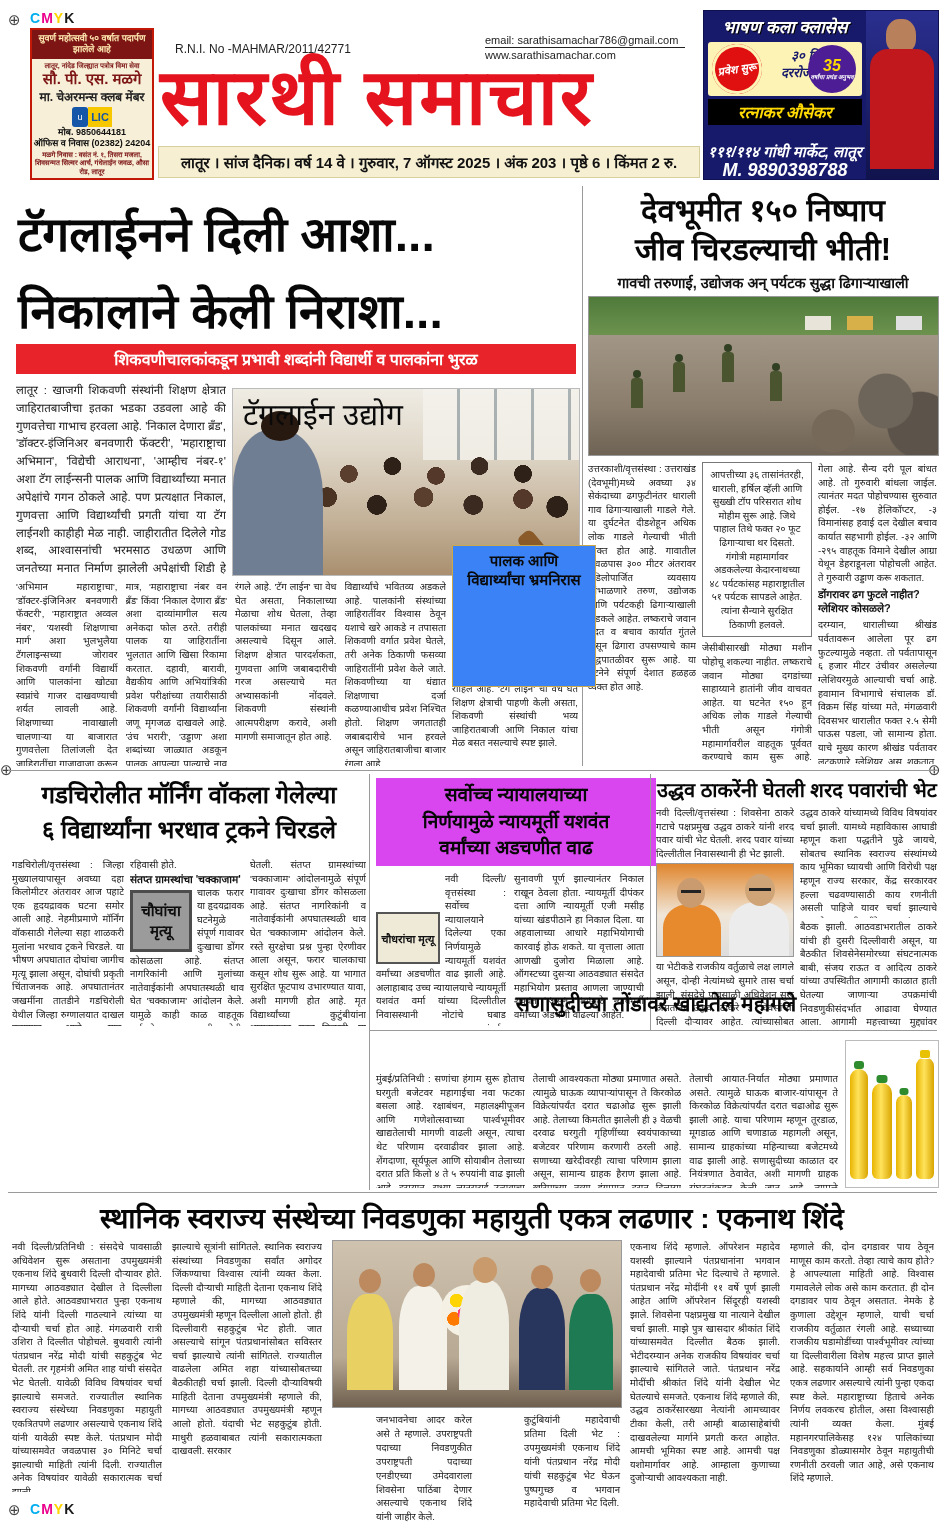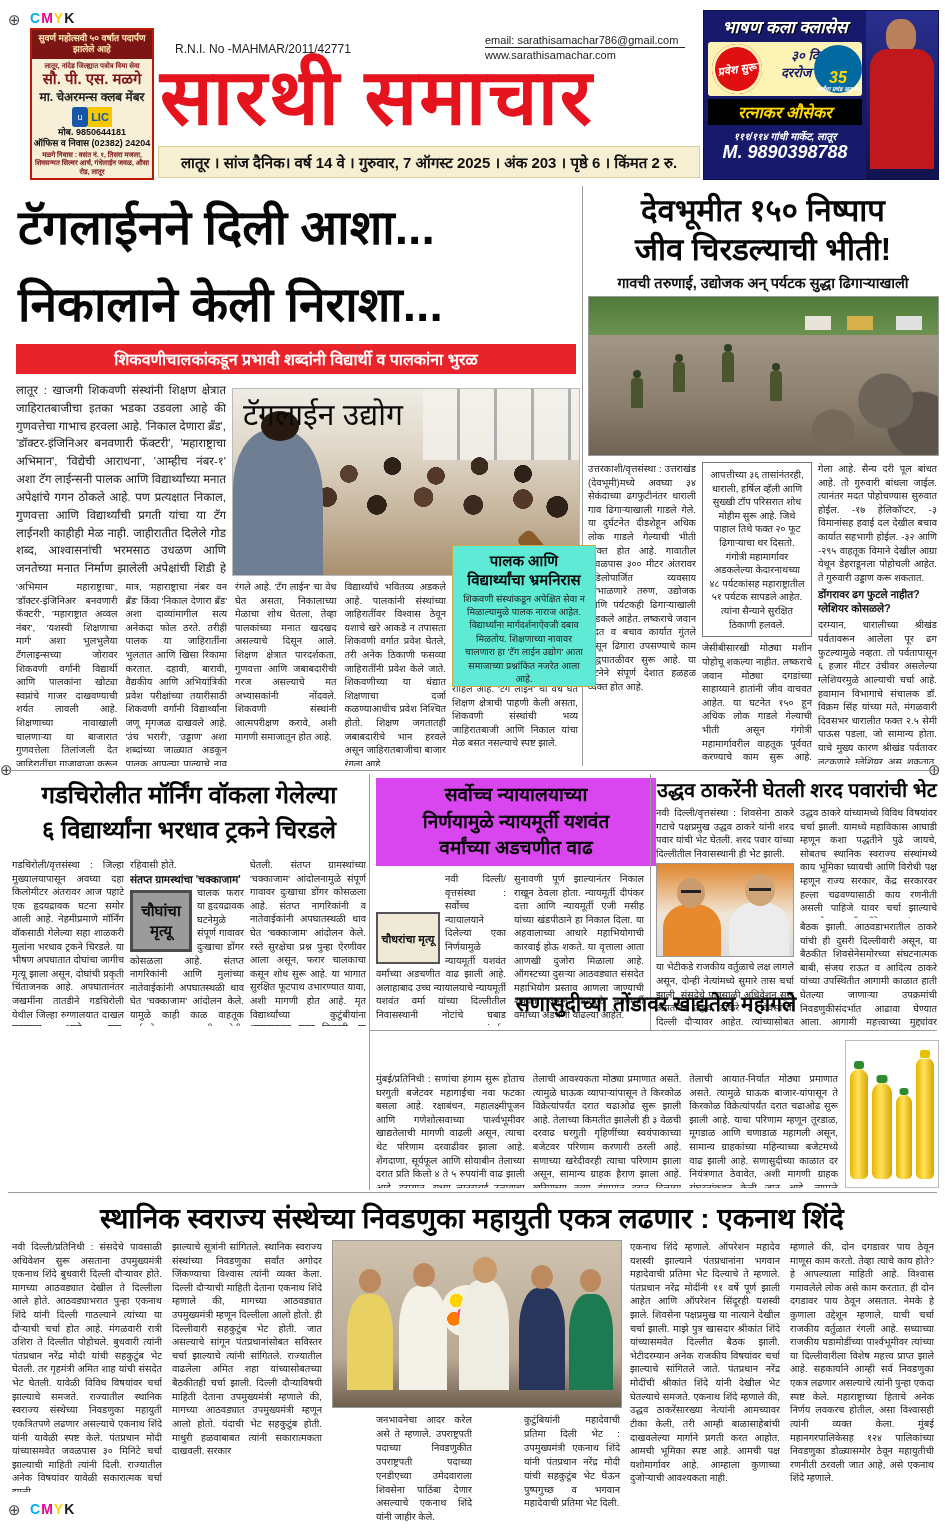--- a/index.html
+++ b/index.html
@@ -34,26 +34,26 @@
   .lad-addr{font-size:6.8px;color:#7d1515;text-align:center;line-height:1.25;margin-top:2px;font-weight:700;}
 
   
   .rad{background:#171a6b;overflow:hidden;border:1px solid #0e1050;font-style:italic;}
   .rad-title{color:#fff;font-weight:800;font-size:17px;text-align:center;padding:4px 0 2px 0;text-shadow:1px 1px 0 #000;}
   .rad-mid{background:#fdf3b5;position:relative;height:54px;margin:2px 4px 0 4px;border-radius:3px;}
   .burst{position:absolute;left:4px;top:2px;width:50px;height:50px;background:#e01010;border-radius:50%;
     box-shadow:0 0 0 3px #fdf3b5 inset;display:flex;flex-direction:column;align-items:center;justify-content:center;
     color:#fff;font-weight:800;font-size:11px;line-height:1.1;transform:rotate(-8deg);}
   .rad-offer{position:absolute;left:60px;top:6px;width:90px;color:#171a6b;font-weight:800;font-size:13px;line-height:1.3;text-align:center;}
-  .badge35{position:absolute;right:0;top:3px;width:48px;height:48px;border-radius:50%;background:#0369a1;color:#ffd900;
-    display:flex;flex-direction:column;align-items:center;justify-content:flex-end;font-weight:800;}
+  .badge35{position:absolute;right:6px;top:3px;width:48px;height:48px;border-radius:50%;background:#4c1d95;color:#ffd900;
+    display:flex;flex-direction:column;align-items:center;justify-content:center;font-weight:800;}
   .badge35 .num{font-size:16px;line-height:1;}
   .badge35 .txt{font-size:6px;color:#fff;text-align:center;line-height:1.1;}
   .rad-name{background:#000;color:#ffd900;font-weight:800;font-size:16px;text-align:center;margin:3px 4px 0 4px;padding:2px 0;}
-  .rad-addr{color:#fff;font-size:10px;font-weight:700;text-align:center;margin-top:4px;}
+  .rad-addr{color:#fff;font-size:15px;font-weight:700;text-align:center;margin-top:16px;}
   .rad-mob{color:#fff;font-size:18px;font-weight:800;text-align:center;line-height:1.1;}
   .rad-man{position:absolute;right:0;top:0;width:72px;height:100%;background:linear-gradient(180deg,#2a2f8f,#11134d);}
   .man-head{position:absolute;right:22px;top:8px;width:30px;height:34px;background:#b9805c;border-radius:45% 45% 40% 40%;}
   .man-body{position:absolute;right:4px;top:38px;width:64px;height:120px;background:#c0181c;border-radius:18px 18px 0 0;}
 
   
   .h-main{font-weight:800;color:#070707;font-size:48px;line-height:1.6;letter-spacing:0px;}
   .strap{background:#e8232a;color:#fff;font-weight:700;font-size:16px;display:flex;align-items:center;justify-content:center;}
   .h2{font-weight:800;color:#070707;text-align:center;}
   .body-txt{font-size:9.6px;line-height:1.42;text-align:justify;color:#1b1b1b;}
@@ -81,21 +81,21 @@
   .teacher{position:absolute;left:0;bottom:0;width:26%;height:78%;background:#6f7e92;border-radius:40% 45% 0 0;}
   .teacher-head{position:absolute;left:8%;top:12%;width:11%;height:16%;background:#27190f;border-radius:50%;}
   .magnifier{position:absolute;border:7px solid #c8861d;background:rgba(255,255,255,.93);border-radius:50%;
     display:flex;flex-direction:column;align-items:center;justify-content:center;text-align:center;z-index:5;}
   .mag-l1{font-size:9px;color:#d01414;font-weight:700;}
   .mag-l2{font-size:26px;color:#d01414;font-weight:800;line-height:1;}
   .mag-l3{font-size:11px;color:#111;font-weight:800;}
   .mag-l4{font-size:8px;color:#d01414;font-weight:700;}
   .mag-handle{position:absolute;width:18px;height:60px;background:#8a5a28;border-radius:6px;transform:rotate(-40deg);z-index:4;}
   .mag-handle::after{content:"";position:absolute;left:0;top:44px;width:18px;height:18px;background:#f0c419;border-radius:4px;}
-  .infobox{background:#5eead4;border:1px solid #caa94c;padding:6px 8px;overflow:hidden;z-index:6;}
+  .infobox{background:#3b82f6;border:1px solid #caa94c;padding:6px 8px;overflow:hidden;z-index:6;}
   .infobox .t{font-size:15px;font-weight:800;text-align:center;line-height:1.25;color:#0a0a0a;}
   .infobox .b{font-size:9.3px;line-height:1.45;text-align:center;margin-top:3px;color:#222;}
 
   
   .slide-photo{background:#8e857a;overflow:hidden;border:1px solid #999;}
   .sp-hills{position:absolute;top:0;left:0;width:100%;height:26%;background:linear-gradient(180deg,#4f7a3a,#6f9450);}
   .sp-b1{position:absolute;background:#e8e4da;width:26px;height:14px;top:12%;}
   .sp-rocks{position:absolute;bottom:0;left:0;width:100%;height:76%;
     background:
       radial-gradient(circle 28px at 85% 55%,#6e655a 96%,transparent),
@@ -191,21 +191,21 @@
         <span class="num">35</span>
         <span class="txt">वर्षांचा प्रचंड अनुभव</span>
       </div>
     </div>
     <div class="rad-name">रत्नाकर औसेकर</div>
     <div class="rad-addr">१११/११४ गांधी मार्केट, लातूर</div>
     <div class="rad-mob">M. 9890398788</div>
   </div>
 </div>
 
-<div class="abs h-main" style="left:18px;top:190px;width:560px">
+<div class="abs h-main" style="left:18px;top:197px;width:560px">
   <div>टॅगलाईनने दिली आशा...</div>
   <div>निकालाने केली निराशा...</div>
 </div>
 <div class="abs strap" style="left:16px;top:344px;width:560px;height:30px">शिकवणीचालकांकडून प्रभावी शब्दांनी विद्यार्थी व पालकांना भुरळ</div>
 
 <div class="abs intro-txt" style="left:16px;top:382px;width:210px;height:192px;overflow:hidden">लातूर : खाजगी शिकवणी संस्थांनी शिक्षण क्षेत्रात जाहिरातबाजीचा इतका भडका उडवला आहे की गुणवत्तेचा गाभाच हरवला आहे. 'निकाल देणारा ब्रँड', 'डॉक्टर-इंजिनिअर बनवणारी फॅक्टरी', 'महाराष्ट्राचा अभिमान', 'विद्येची आराधना', 'आम्हीच नंबर-१' अशा टॅग लाईन्सनी पालक आणि विद्यार्थ्यांच्या मनात अपेक्षांचे गगन ठोकले आहे. पण प्रत्यक्षात निकाल, गुणवत्ता आणि विद्यार्थ्यांची प्रगती यांचा या टॅग लाईनशी काहीही मेळ नाही. जाहीरातीत दिलेले गोड शब्द, आश्वासनांची भरमसाठ उधळण आणि जनतेच्या मनात निर्माण झालेली अपेक्षांची शिडी हे सगळं एका निकालाने कोसळलं. हजारो विद्यार्थ्यांच्या डोळ्यांत स्वप्नं होती, मेहनतीने घडवलेली आशा होती, पण जाहीर झालेल्या निकालांनी ती आशा निराशेत बदलली. विद्यार्थ्यांच्या आणि पालकांच्या मनात एकच भावना ती म्हणजे फसवणूक.</div>
 
 <div class="abs photo-box" style="left:232px;top:388px;width:346px;height:186px">
   <div class="classroom">
     <div class="cr-windows"></div>
@@ -215,21 +215,20 @@
   </div>
   <div class="pb-title">टॅगलाईन उद्योग</div>
   <div class="mag-handle" style="left:300px;top:138px"></div>
 </div>
 
 <div class="abs infobox" style="left:452px;top:545px;width:126px;height:128px">
   <div class="t">
     <span>पालक आणि</span><br>
     <span>विद्यार्थ्यांचा भ्रमनिरास</span>
   </div>
-  <div class="b">शिकवणी संस्थांकडून अपेक्षित सेवा न मिळाल्यामुळे पालक नाराज आहेत. विद्यार्थ्यांना मार्गदर्शनाऐवजी दबाव मिळतोय. शिक्षणाच्या नावावर चालणारा हा 'टॅग लाईन उद्योग' आता समाजाच्या प्रश्नांकित नजरेत आला आहे.</div>
 </div>
 
 <div class="abs colwrap" style="left:16px;top:580px;width:430px;height:186px">
   <div class="col body-txt">'अभिमान महाराष्ट्राचा', 'डॉक्टर-इंजिनिअर बनवणारी फॅक्टरी', 'महाराष्ट्रात अव्वल नंबर', 'यशस्वी शिक्षणाचा मार्ग' अशा भुलभुलैया टॅगलाइन्सच्या जोरावर शिकवणी वर्गांनी विद्यार्थी आणि पालकांना खोट्या स्वप्नांचे गाजर दाखवण्याची शर्यत लावली आहे. शिक्षणाच्या नावाखाली चालणाऱ्या या बाजारात गुणवत्तेला तिलांजली देत जाहिरातींचा गाजावाजा करून लाखो रुपये उकळले जात आहेत. 'तुमचे ध्येय साध्य होणारच', 'स्वप्नपूर्तीची भव्य भरारी' अशा मोठ्या थाटाची जाहिरात आणि शिकवणीचालकांचा मनात अलगद भरवसा तयार होतो. टॅगलाइन्सच्या चकव्यात पालक अडकत चालले आहेत.</div>
   <div class="col body-txt">मात्र, 'महाराष्ट्राचा नंबर वन ब्रँड' किंवा 'निकाल देणारा ब्रँड' अशा दाव्यांमागील सत्य अनेकदा फोल ठरते. तरीही पालक या जाहिरातींना भुलतात आणि खिसा रिकामा करतात. दहावी, बारावी, वैद्यकीय आणि अभियांत्रिकी प्रवेश परीक्षांच्या तयारीसाठी शिकवणी वर्गांनी विद्यार्थ्यांना जणू मृगजळ दाखवले आहे. 'उंच भरारी', 'उड्डाण' अशा शब्दांच्या जाळ्यात अडकून पालक आपल्या पाल्याचे नाव दाखल करतात आणि शिकवणी संस्थांचे उखळ पांढरे होते.</div>
   <div class="col body-txt">रंगले आहे. 'टॅग लाईन' चा वेध घेत असता, निकालाच्या मेळाचा शोध घेतला, तेव्हा पालकांच्या मनात खदखद असल्याचे दिसून आले. शिक्षण क्षेत्रात पारदर्शकता, गुणवत्ता आणि जबाबदारीची गरज असल्याचे मत अभ्यासकांनी नोंदवले. शिकवणी संस्थांनी आत्मपरीक्षण करावे, अशी मागणी समाजातून होत आहे.</div>
   <div class="col body-txt">विद्यार्थ्यांचे भवितव्य अडकले आहे. पालकांनी संस्थांच्या जाहिरातींवर विश्वास ठेवून यशाचे खरे आकडे न तपासता शिकवणी वर्गात प्रवेश घेतले, तरी अनेक ठिकाणी फसव्या जाहिरातींनी प्रवेश केले जाते. शिकवणीच्या या धंद्यात शिक्षणाचा दर्जा कळण्याआधीच प्रवेश निश्चित होतो. शिक्षण जगतातही जबाबदारीचे भान हरवले असून जाहिरातबाजीचा बाजार रंगला आहे.</div>
 </div>
 <div class="abs body-txt" style="left:452px;top:682px;width:126px;height:84px;overflow:hidden">राहिले आहे. 'टॅग लाईन' चा वेध घेत शिक्षण क्षेत्राची पाहणी केली असता, शिकवणी संस्थांची भव्य जाहिरातबाजी आणि निकाल यांचा मेळ बसत नसल्याचे स्पष्ट झाले.</div>
 

